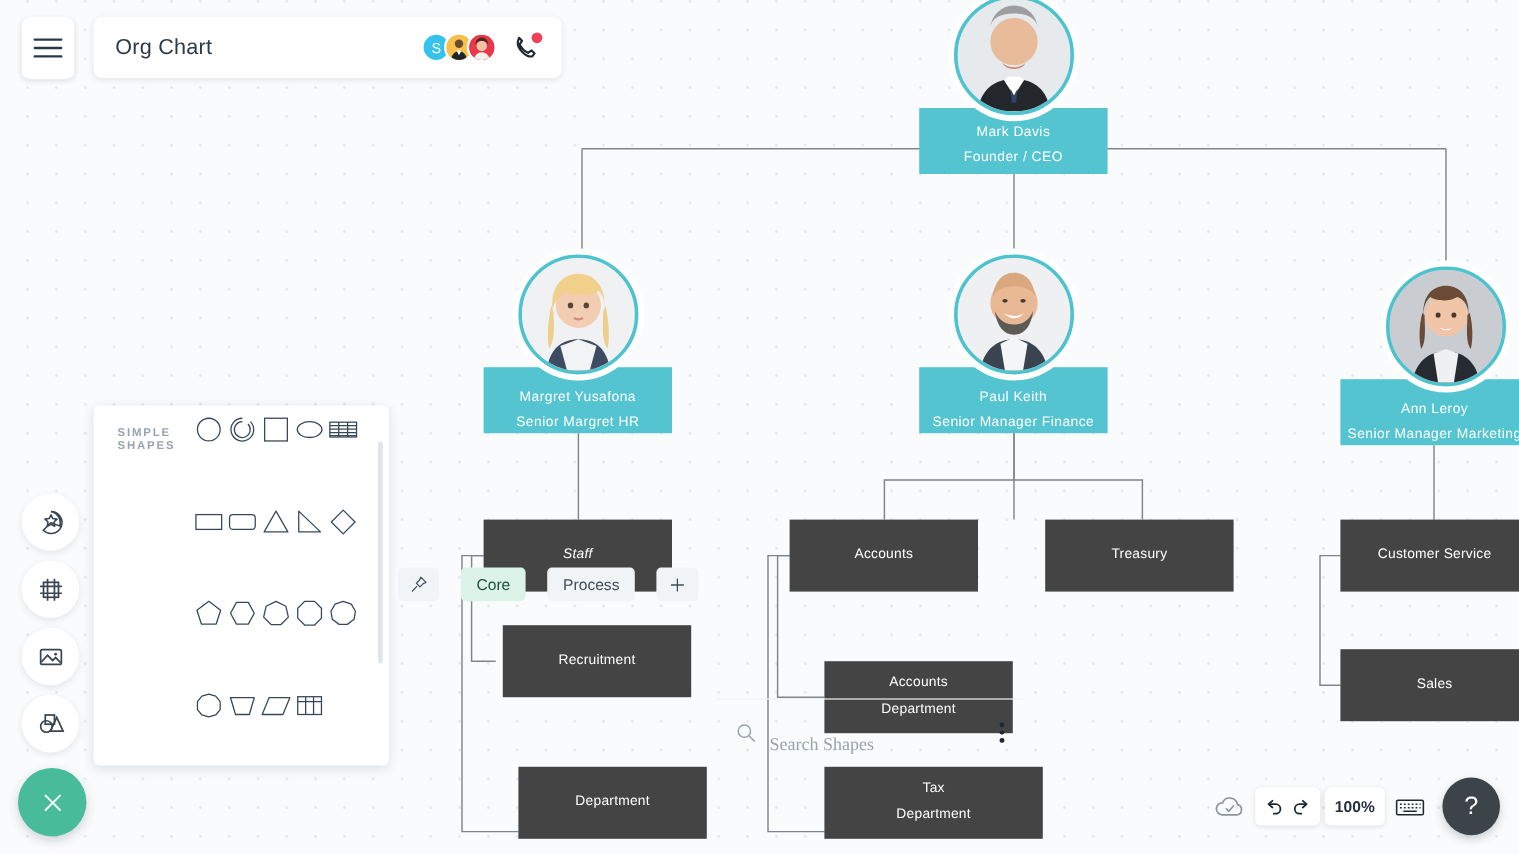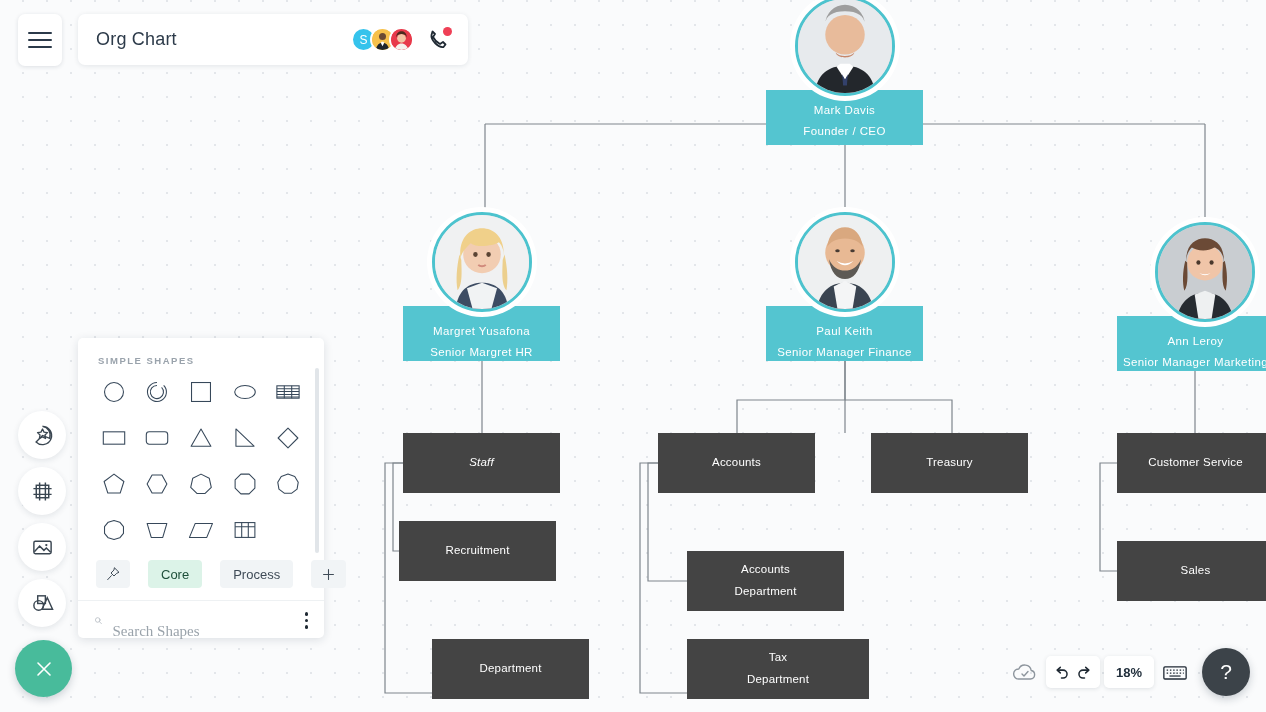--- a/index.html
+++ b/index.html
@@ -125,21 +125,21 @@
   }
 
   
   #shapes-panel {
     position: absolute; left: 78px; top: 338px;
     width: 246px; height: 300px;
     background: #fff;
     border-radius: 5px;
     box-shadow: 0 2px 10px rgba(22,40,60,.13);
     z-index: 38;
-    display: flex; flex-direction: column;
+    display: flex; flex-direction: row;
   }
   #shapes-header {
     font-size: 9.5px; letter-spacing: 1.5px; color: #9aa3ac;
     padding: 17px 0 6px 20px; font-weight: 600;
   }
   #shape-grid {
     display: grid;
     grid-template-columns: repeat(5, 1fr);
     row-gap: 6px;
     padding: 0 14px;
@@ -305,21 +305,21 @@
       </svg>
     </div>
     <div class="node-teal" style="left:1117px; top:316px; width:157px; height:55px; padding-top:19px;">
       <span class="n-name">Ann   Leroy</span>
       <span class="n-role">Senior   Manager     Marketing</span>
     </div>
 
     <div class="node-dark" style="left:403px;top:433px;width:157px;height:60px;font-style:italic;">
       <span>Staff</span>
     </div>
-    <div class="node-dark" style="left:399px;top:521px;width:157px;height:60px;">
+    <div class="node-dark" style="left:419px;top:521px;width:157px;height:60px;">
       <span>Recruitment</span>
     </div>
     <div class="node-dark" style="left:432px;top:639px;width:157px;height:60px;">
       <span>Department</span>
     </div>
     <div class="node-dark" style="left:658px;top:433px;width:157px;height:60px;">
       <span>Accounts</span>
     </div>
     <div class="node-dark" style="left:687px;top:551px;width:157px;height:60px;">
       <span>Accounts</span>
@@ -562,21 +562,21 @@
     <svg viewBox="0 0 24 24" width="19" height="19" fill="none" stroke="#1f2933" stroke-width="1.9" stroke-linecap="round" stroke-linejoin="round">
       <path d="M7.5 9 H14 a5 5 0 0 1 0 10 H12"></path>
       <path d="M10.5 5.5 L6.5 9 L10.5 12.5"></path>
     </svg>
     <svg viewBox="0 0 24 24" width="19" height="19" fill="none" stroke="#1f2933" stroke-width="1.9" stroke-linecap="round" stroke-linejoin="round">
       <path d="M16.5 9 H10 a5 5 0 0 0 0 10 H12"></path>
       <path d="M13.5 5.5 L17.5 9 L13.5 12.5"></path>
     </svg>
   </div>
 
-  <div class="pill" id="zoom-pill">18%</div>
+  <div class="pill" id="zoom-pill">100%</div>
 
   <div class="pill" id="kbd-btn">
     <svg viewBox="0 0 28 20" width="26" height="19" fill="none" stroke="#1f2933" stroke-width="1.4">
       <rect x="2" y="4" width="24" height="13" rx="1.2"></rect>
       <path d="M5 7.5h1.6M8.5 7.5h1.6M12 7.5h1.6M15.5 7.5h1.6M19 7.5h1.6M22.5 7.5h1" stroke-width="1.3"></path>
       <path d="M5 10.6h1.6M8.5 10.6h1.6M12 10.6h1.6M15.5 10.6h1.6M19 10.6h1.6M22.5 10.6h1" stroke-width="1.3"></path>
       <path d="M8 13.8h12" stroke-width="1.3"></path>
     </svg>
   </div>
 

